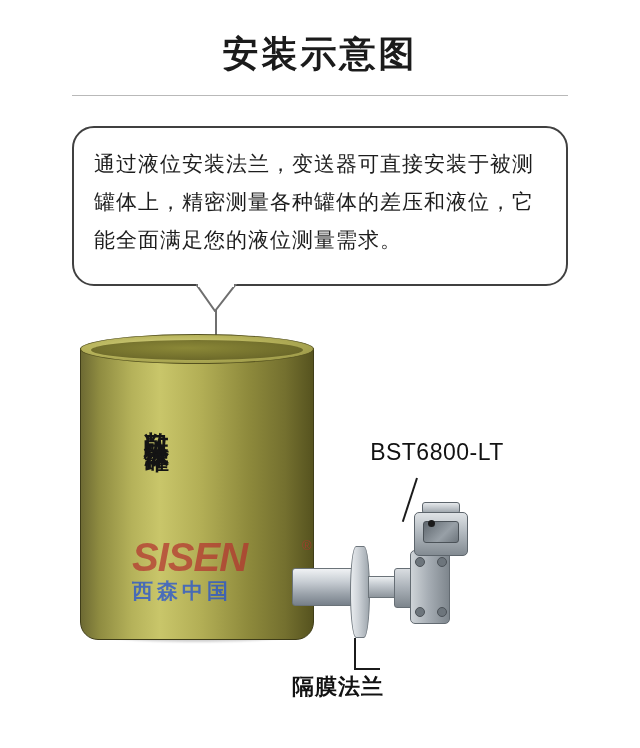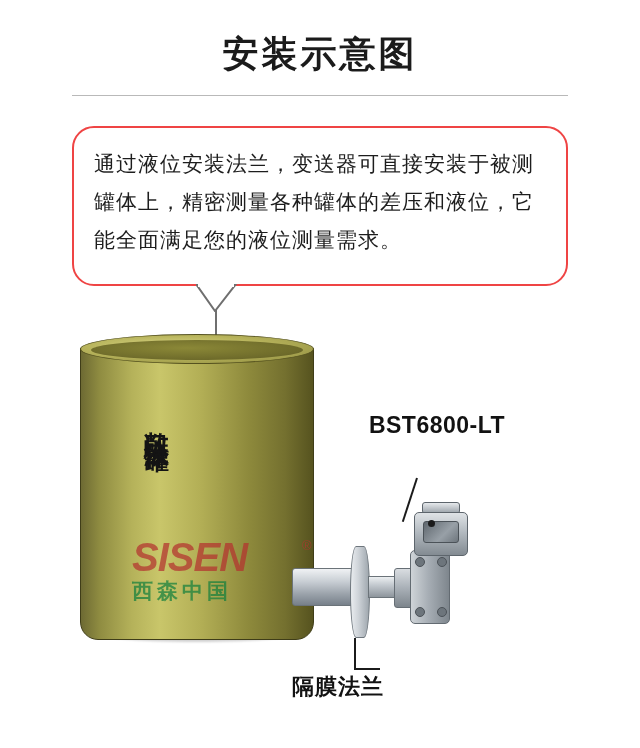--- a/index.html
+++ b/index.html
@@ -40,21 +40,21 @@
     background: #b9b9b9;
   }
 
   
   .bubble {
     position: absolute;
     left: 72px;
     top: 126px;
     width: 496px;
     height: 160px;
-    border: 2px solid #ef4444;
+    border: 2px solid #404040;
     border-radius: 22px;
     background: #ffffff;
     box-sizing: border-box;
   }
   .bubble-text {
     position: absolute;
     left: 20px;
     top: 17px;
     width: 456px;
     font-size: 21px;
@@ -167,21 +167,21 @@
     font-size: 40px;
     font-weight: bold;
     font-style: italic;
     color: #b4332f;
     letter-spacing: -1px;
     line-height: 42px;
   }
   .wm-sub {
     font-size: 21px;
     font-weight: bold;
-    color: #15803d;
+    color: #1d4ed8;
     letter-spacing: 4px;
     line-height: 26px;
   }
   .wm-reg {
     position: absolute;
     left: 170px;
     top: 2px;
     font-size: 13px;
     color: #b4332f;
   }
@@ -298,23 +298,24 @@
   .anno-device {
     position: absolute;
     left: 332px;
     top: 410px;
     width: 210px;
     text-align: center;
     color: #121212;
   }
   .anno-device .line1 {
     font-size: 23px;
-    font-weight: bold;
+    font-weight: normal;
     line-height: 30px;
     letter-spacing: 0.5px;
+    margin-top: 27px;
   }
   .anno-device .line2 {
     font-size: 22px;
     font-weight: bold;
     line-height: 32px;
     letter-spacing: 1px;
   }
   .leader-device {
     position: absolute;
     left: 416px;

